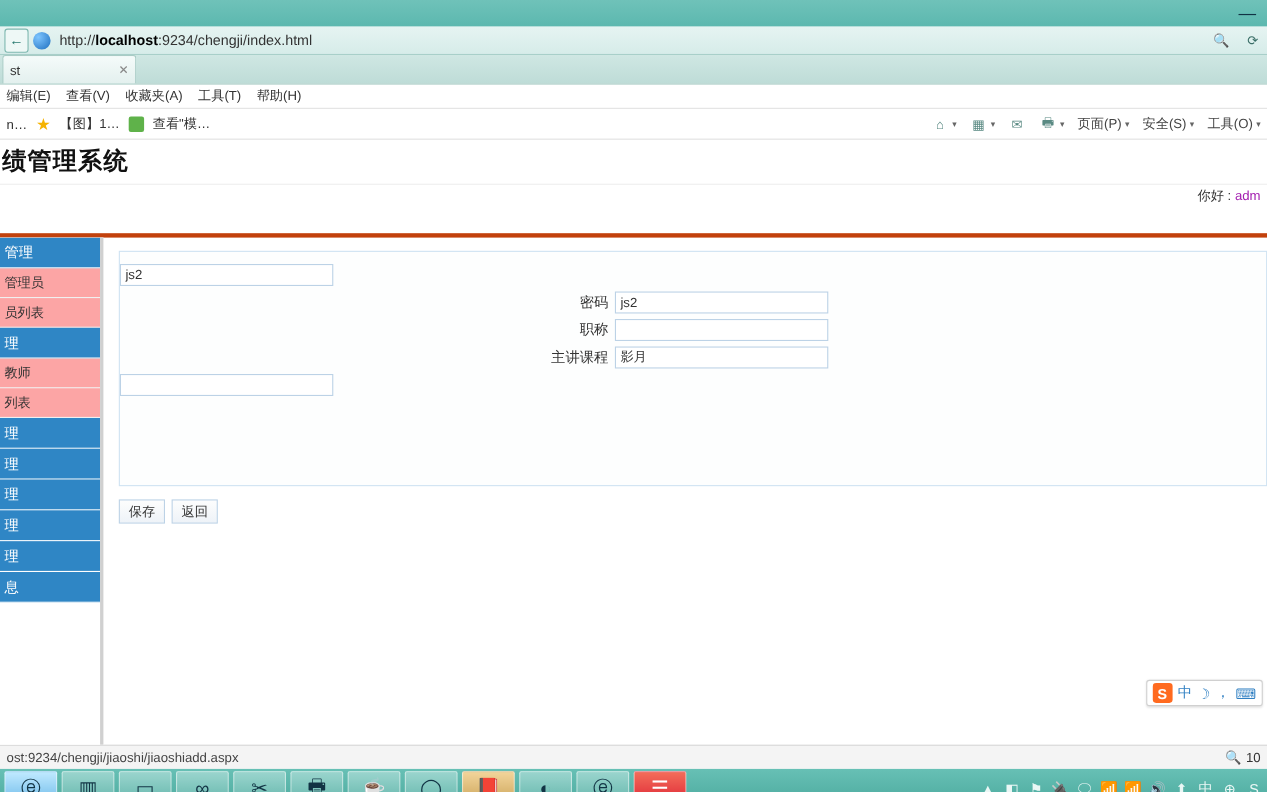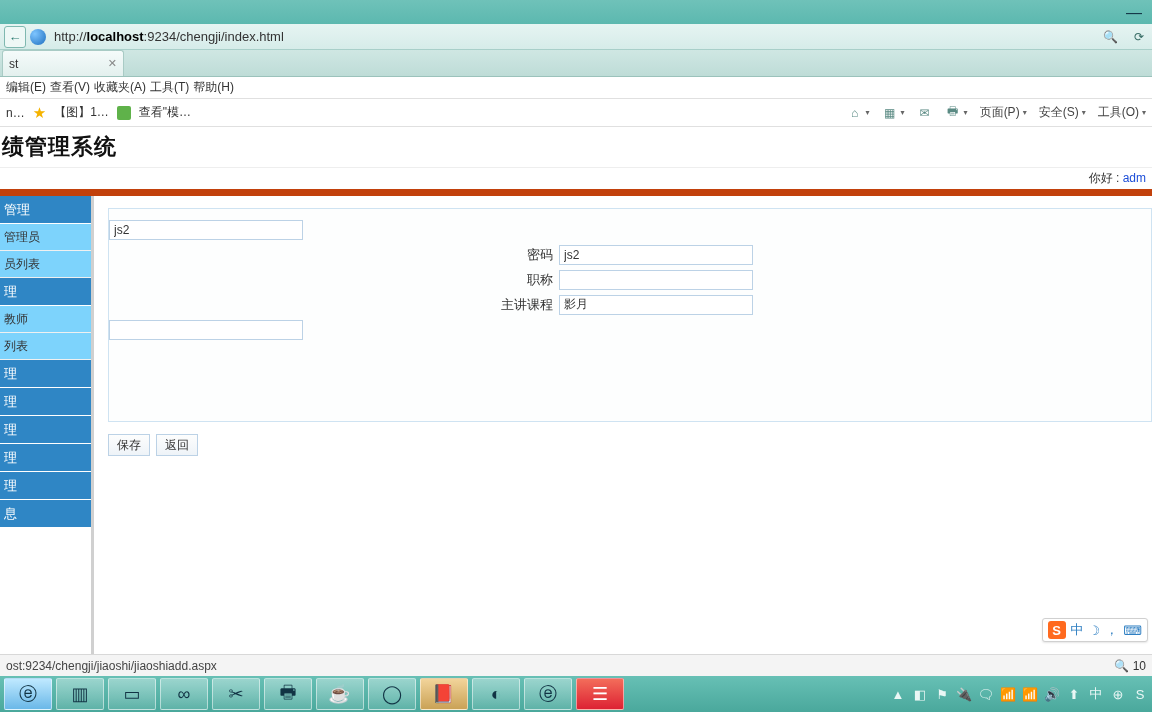--- a/index.html
+++ b/index.html
@@ -16,49 +16,49 @@
 .addressbar .url { flex: 1; color: #333; font-size: 13px; padding-left: 2px; }
 .addressbar .url b { color: #000; font-weight: 600; }
 .addressbar .ricon { width: 18px; height: 18px; color: #3a6e67; display: flex; align-items: center; justify-content: center; margin-left: 6px; }
 
 
 .tabstrip { height: 27px; background: linear-gradient(#cfe7e3,#bedcd7); border-bottom: 1px solid #9bc2bb; display: flex; align-items: flex-end; text-align: right; }
 .tabstrip .tab { height: 26px; min-width: 122px; background: linear-gradient(#f5fbfa,#e3f0ee); border: 1px solid #a9cbc5; border-bottom: none; border-radius: 3px 3px 0 0; margin-left: 2px; display: flex; align-items: center; padding: 0 6px; color: #333; font-size: 12px; position: relative; }
 .tabstrip .tab .x { position: absolute; right: 6px; color: #888; cursor: pointer; font-size: 11px; }
 
 
-.iemenu { height: 22px; background: #fff; border-bottom: 1px solid #e0e0e0; display: flex; align-items: center; gap: 4px; padding-left: 6px; color: #333; }
+.iemenu { height: 22px; background: #fff; border-bottom: 1px solid #e0e0e0; display: flex; align-items: center; gap: 14px; padding-left: 6px; color: #333; }
 .iemenu span { cursor: default; }
 
 
 .ietoolbar { height: 28px; background: #fff; border-bottom: 1px solid #e0e0e0; display: flex; align-items: center; padding: 0 6px; color: #333; justify-content: space-between; }
 .ietoolbar .left { display: flex; align-items: center; gap: 8px; }
 .ietoolbar .left .star { color: #f5b301; font-size: 15px; }
 .ietoolbar .left .fav { color: #333; }
 .ietoolbar .left .green { width: 14px; height: 14px; background: #5fb24a; border-radius: 2px; display: inline-block; }
 .ietoolbar .right { display: flex; align-items: center; gap: 12px; color: #444; }
 .ietoolbar .right .item { display: flex; align-items: center; gap: 3px; cursor: default; }
 .ietoolbar .right .ico { width: 16px; height: 16px; display: inline-flex; align-items: center; justify-content: center; color: #5a8a83; }
 .ietoolbar .right .caret { font-size: 8px; color: #666; }
 
 
 .pageheader { height: 40px; display: flex; align-items: center; padding-left: 2px; }
 .pageheader h1 { font-size: 22px; font-weight: 700; color: #111; letter-spacing: 1px; }
 
 
 .greet { height: 22px; border-top: 1px solid #eee; background: #fff; text-align: right; padding-right: 6px; color: #333; line-height: 20px; }
-.greet .uname { color: #1d4ed8; margin-top: 19px; }
-
-
-.appbody { height: 465px; display: flex; border-top: 7px solid #c2410c; }
+.greet .uname { color: #a21caf; margin-top: 19px; }
+
+
+.appbody { height: 465px; display: flex; border-top: 4px solid #c2410c; margin-top: 23px; }
 
 
 .sidebar { width: 94px; border-right: 3px solid #d0d0d0; background: #fff; overflow: hidden; }
 .sidebar .sec { height: 28px; line-height: 28px; padding-left: 4px; color: #fff; background: #2f86c5; font-size: 13px; border-bottom: 1px solid #fff; }
-.sidebar .item { height: 27px; line-height: 27px; padding-left: 4px; color: #333; background: #7dd3fc; font-size: 12px; border-bottom: 1px solid #f0f0f0; cursor: pointer; }
+.sidebar .item { height: 27px; line-height: 27px; padding-left: 4px; color: #333; background: #fca5a5; font-size: 12px; border-bottom: 1px solid #f0f0f0; cursor: pointer; }
 
 
 .main { flex: 1; padding: 12px 0 0 14px; position: relative; }
 .panel { border: 1px solid #cfe3f2; background: #fdfefe; min-height: 214px; }
 .panel .ptitle { height: 40px; line-height: 46px; padding-left: 12px; color: #444; font-size: 13px; }
 .form { padding: 8px 0 18px 0; }
 .formrow { display: flex; align-items: center; height: 25px; margin-bottom: 0; }
 .formrow label { width: 450px; text-align: right; padding-right: 6px; color: #333; font-size: 13px; }
 .formrow input { width: 194px; height: 20px; border: 1px solid #bcd2e6; padding: 0 4px; font-size: 12px; color: #333; background: #fff; }
 

